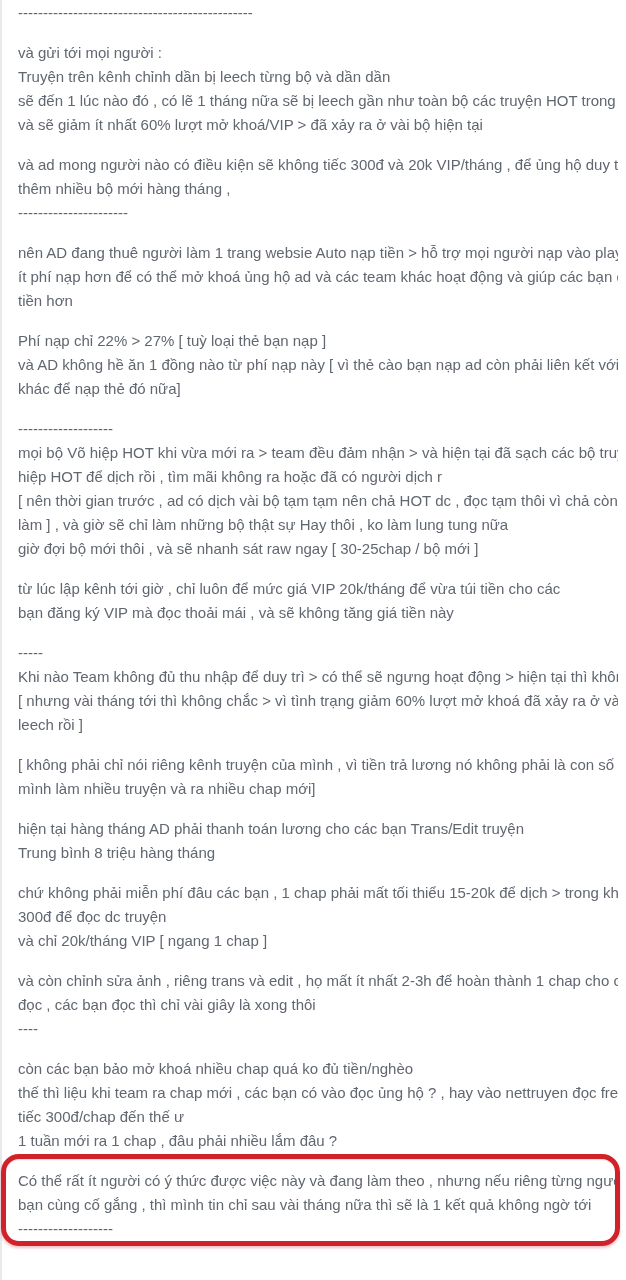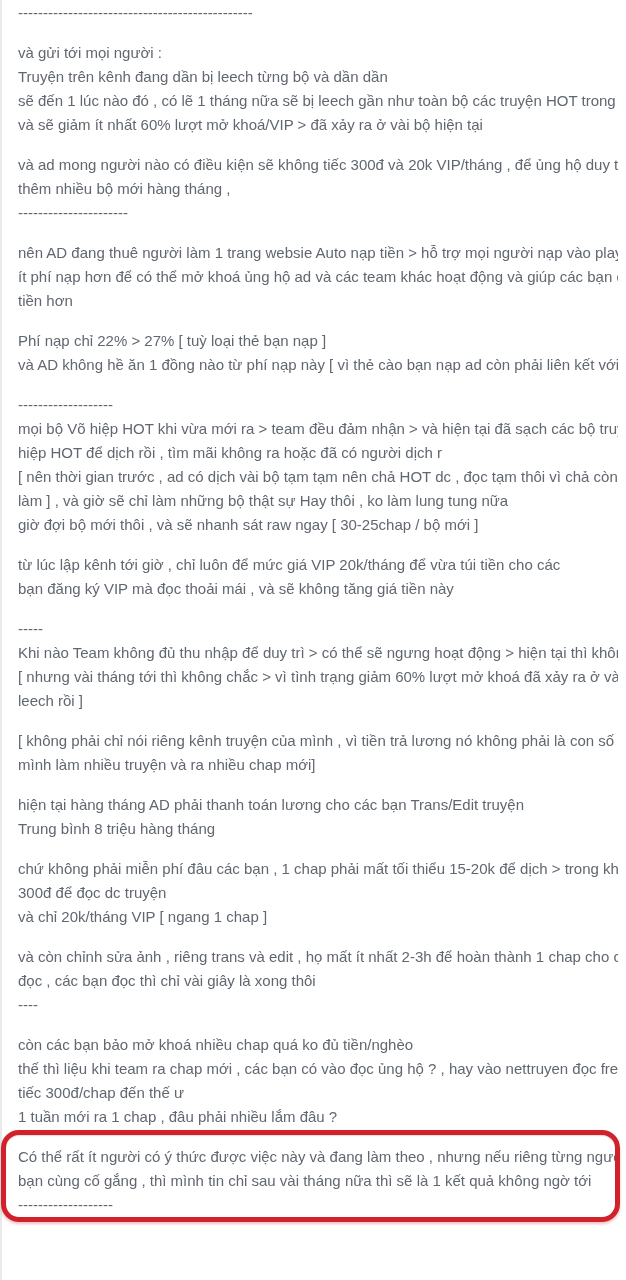--- a/index.html
+++ b/index.html
@@ -51,37 +51,38 @@
 <body>
 
 <div class="page">
   <div class="left-edge"></div>
   <div class="post-body" style="color: rgb(97, 103, 112);">
       <div class="para">
         <div class="line">-----------------------------------------------</div>
       </div>
       <div class="para">
         <div class="line">và gửi tới mọi người :</div>
-        <div class="line">Truyện trên kênh đang dần bị leech từng bộ và dần dần</div>
+        <div class="line">Truyện trên kênh chỉnh dần bị leech từng bộ và dần dần</div>
         <div class="line">sẽ đến 1 lúc nào đó , có lẽ 1 tháng nữa sẽ bị leech gần như toàn bộ các truyện HOT trong kênh ,</div>
         <div class="line">và sẽ giảm ít nhất 60% lượt mở khoá/VIP &gt; đã xảy ra ở vài bộ hiện tại</div>
       </div>
       <div class="para">
         <div class="line">và ad mong người nào có điều kiện sẽ không tiếc 300đ và 20k VIP/tháng , để ủng hộ duy trì và ra</div>
         <div class="line">thêm nhiều bộ mới hàng tháng ,</div>
         <div class="line">----------------------</div>
       </div>
       <div class="para">
         <div class="line">nên AD đang thuê người làm 1 trang websie Auto nạp tiền &gt; hỗ trợ mọi người nạp vào playerduo ,</div>
         <div class="line">ít phí nạp hơn để có thể mở khoá ủng hộ ad và các team khác hoạt động và giúp các bạn đỡ tốn</div>
         <div class="line">tiền hơn</div>
       </div>
       <div class="para">
         <div class="line">Phí nạp chỉ 22% &gt; 27% [ tuỳ loại thẻ bạn nạp ]</div>
         <div class="line">và AD không hề ăn 1 đồng nào từ phí nạp này [ vì thẻ cào bạn nạp ad còn phải liên kết với 1 bên</div>
+        <div class="line">khác để nạp thẻ đó nữa]</div>
       </div>
       <div class="para">
         <div class="line">-------------------</div>
         <div class="line">mọi bộ Võ hiệp HOT khi vừa mới ra &gt; team đều đảm nhận &gt; và hiện tại đã sạch các bộ truyện võ</div>
         <div class="line">hiệp HOT để dịch rồi , tìm mãi không ra hoặc đã có người dịch r</div>
         <div class="line">[ nên thời gian trước , ad có dịch vài bộ tạm tạm nên chả HOT dc , đọc tạm thôi vì chả còn bộ nào</div>
         <div class="line">làm ] , và giờ sẽ chỉ làm những bộ thật sự Hay thôi , ko làm lung tung nữa</div>
         <div class="line">giờ đợi bộ mới thôi , và sẽ nhanh sát raw ngay [ 30-25chap / bộ mới ]</div>
       </div>
       <div class="para">

